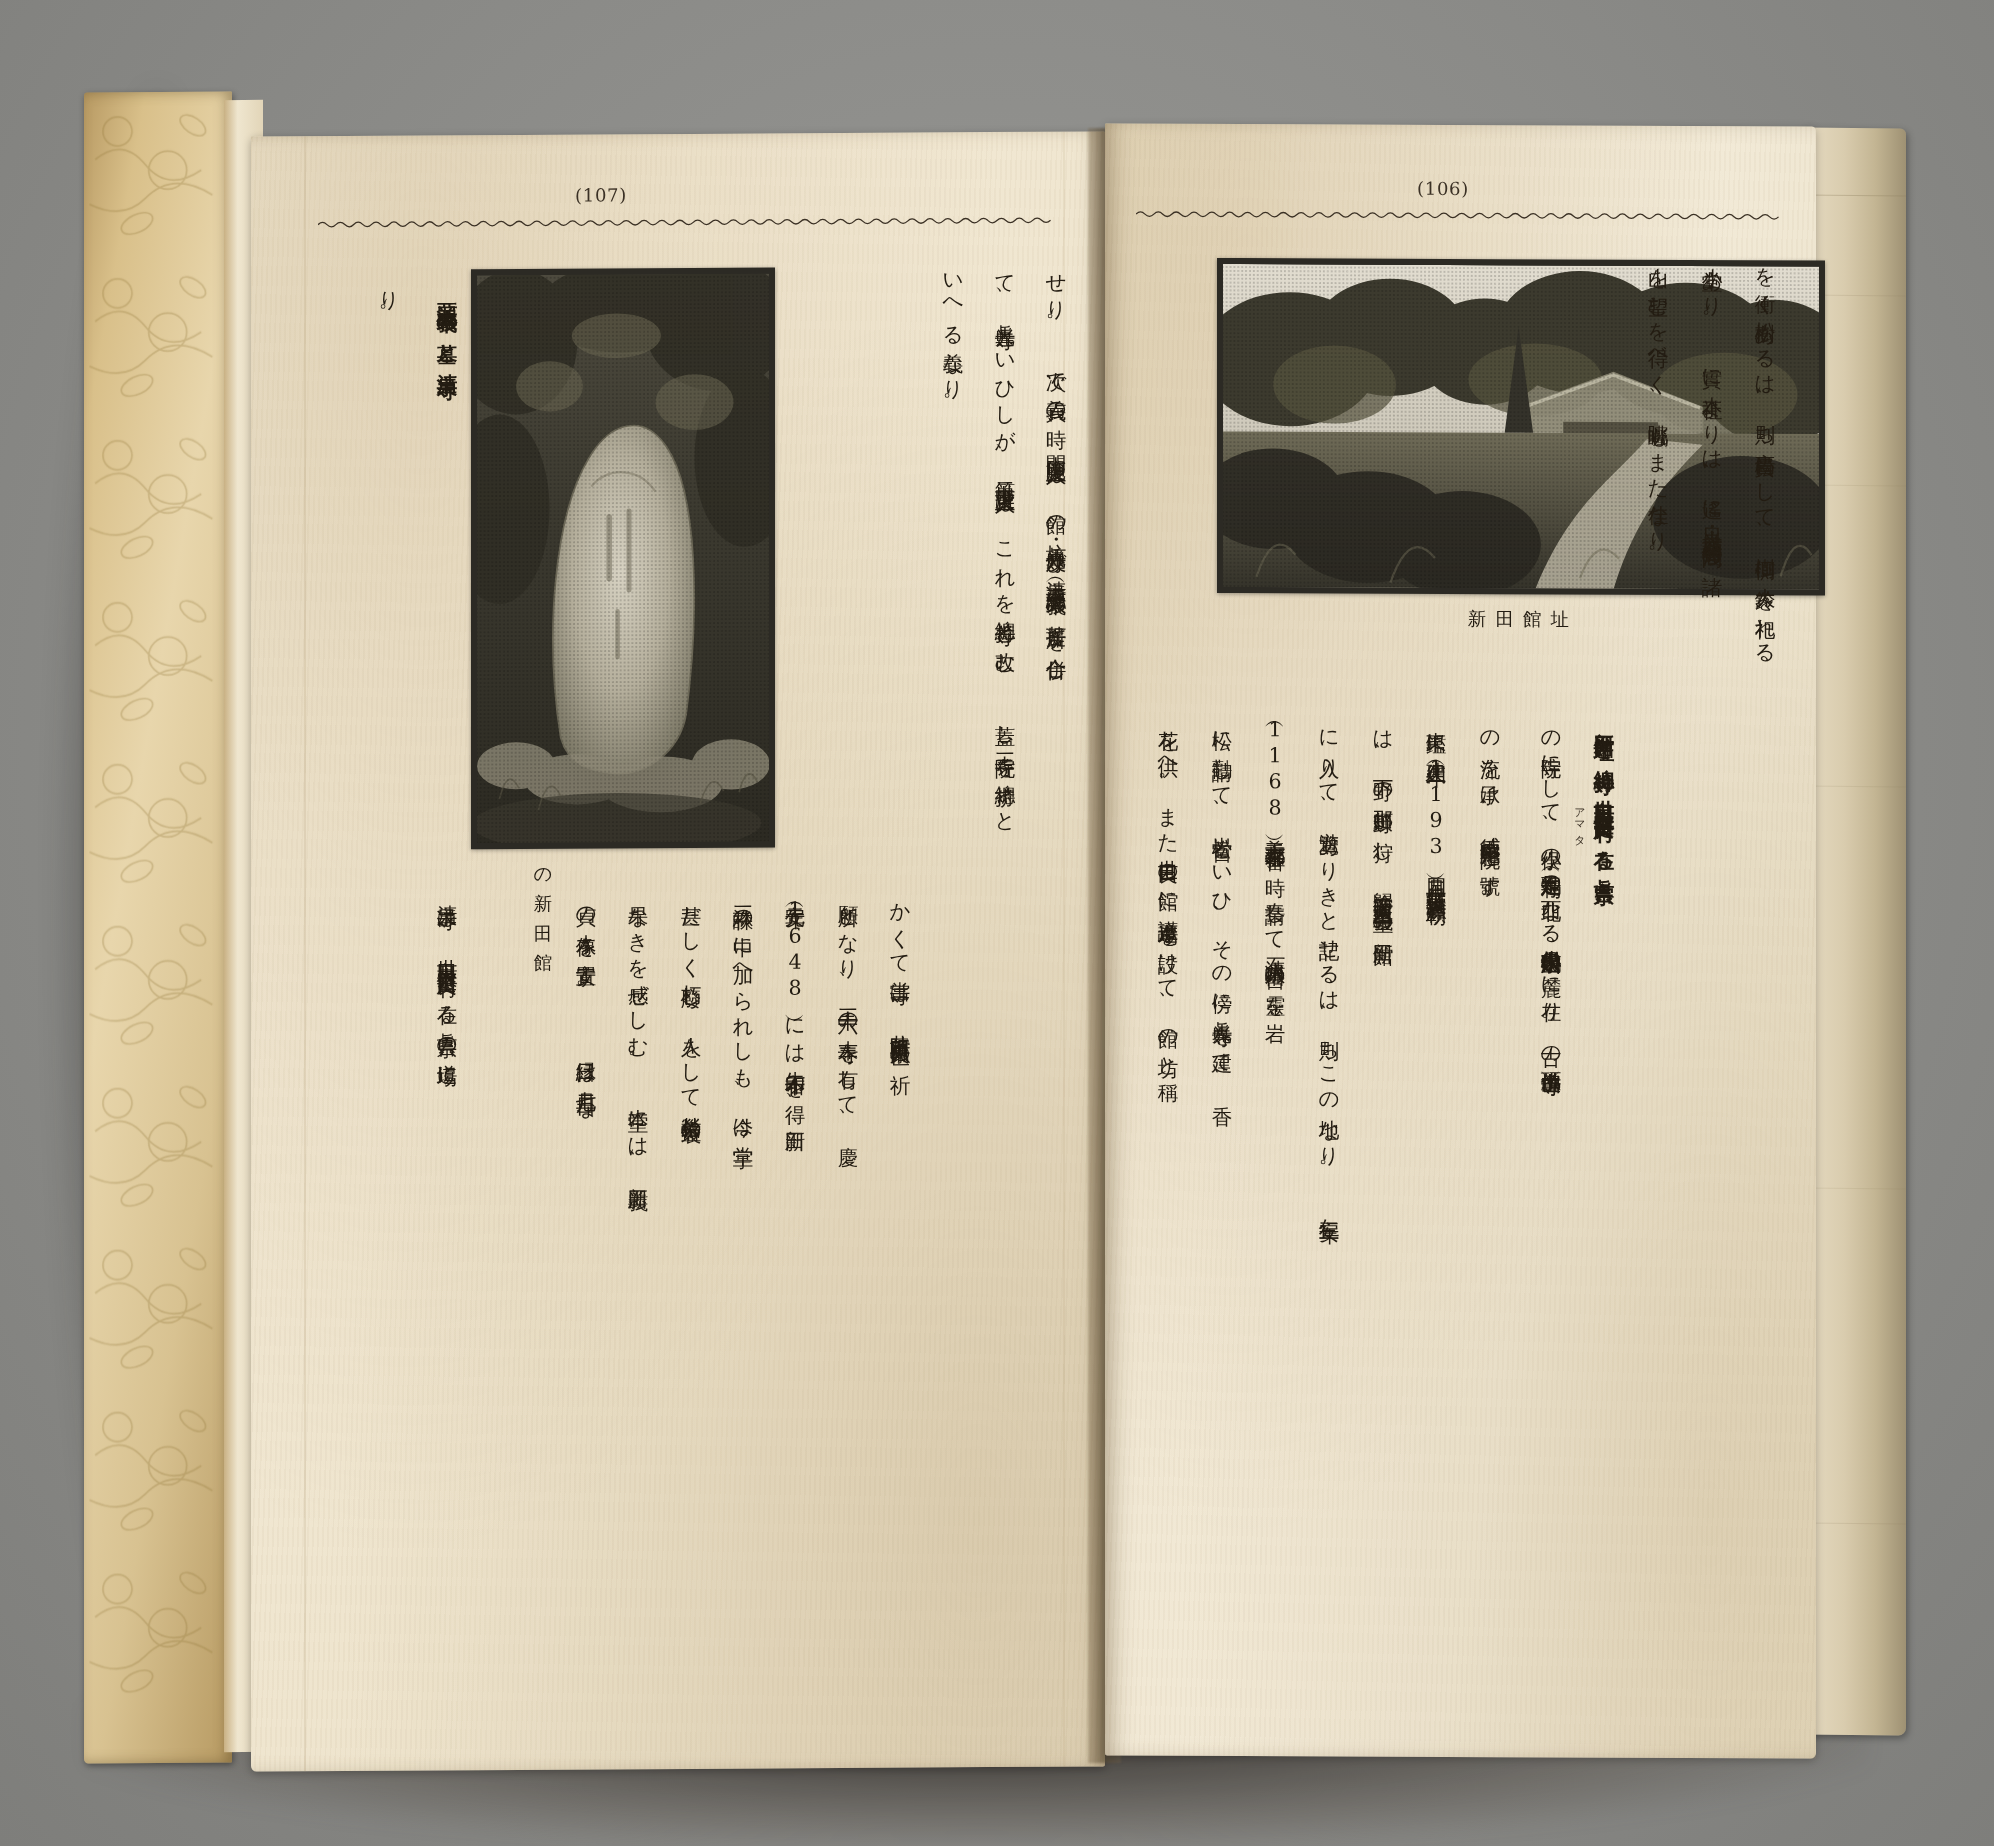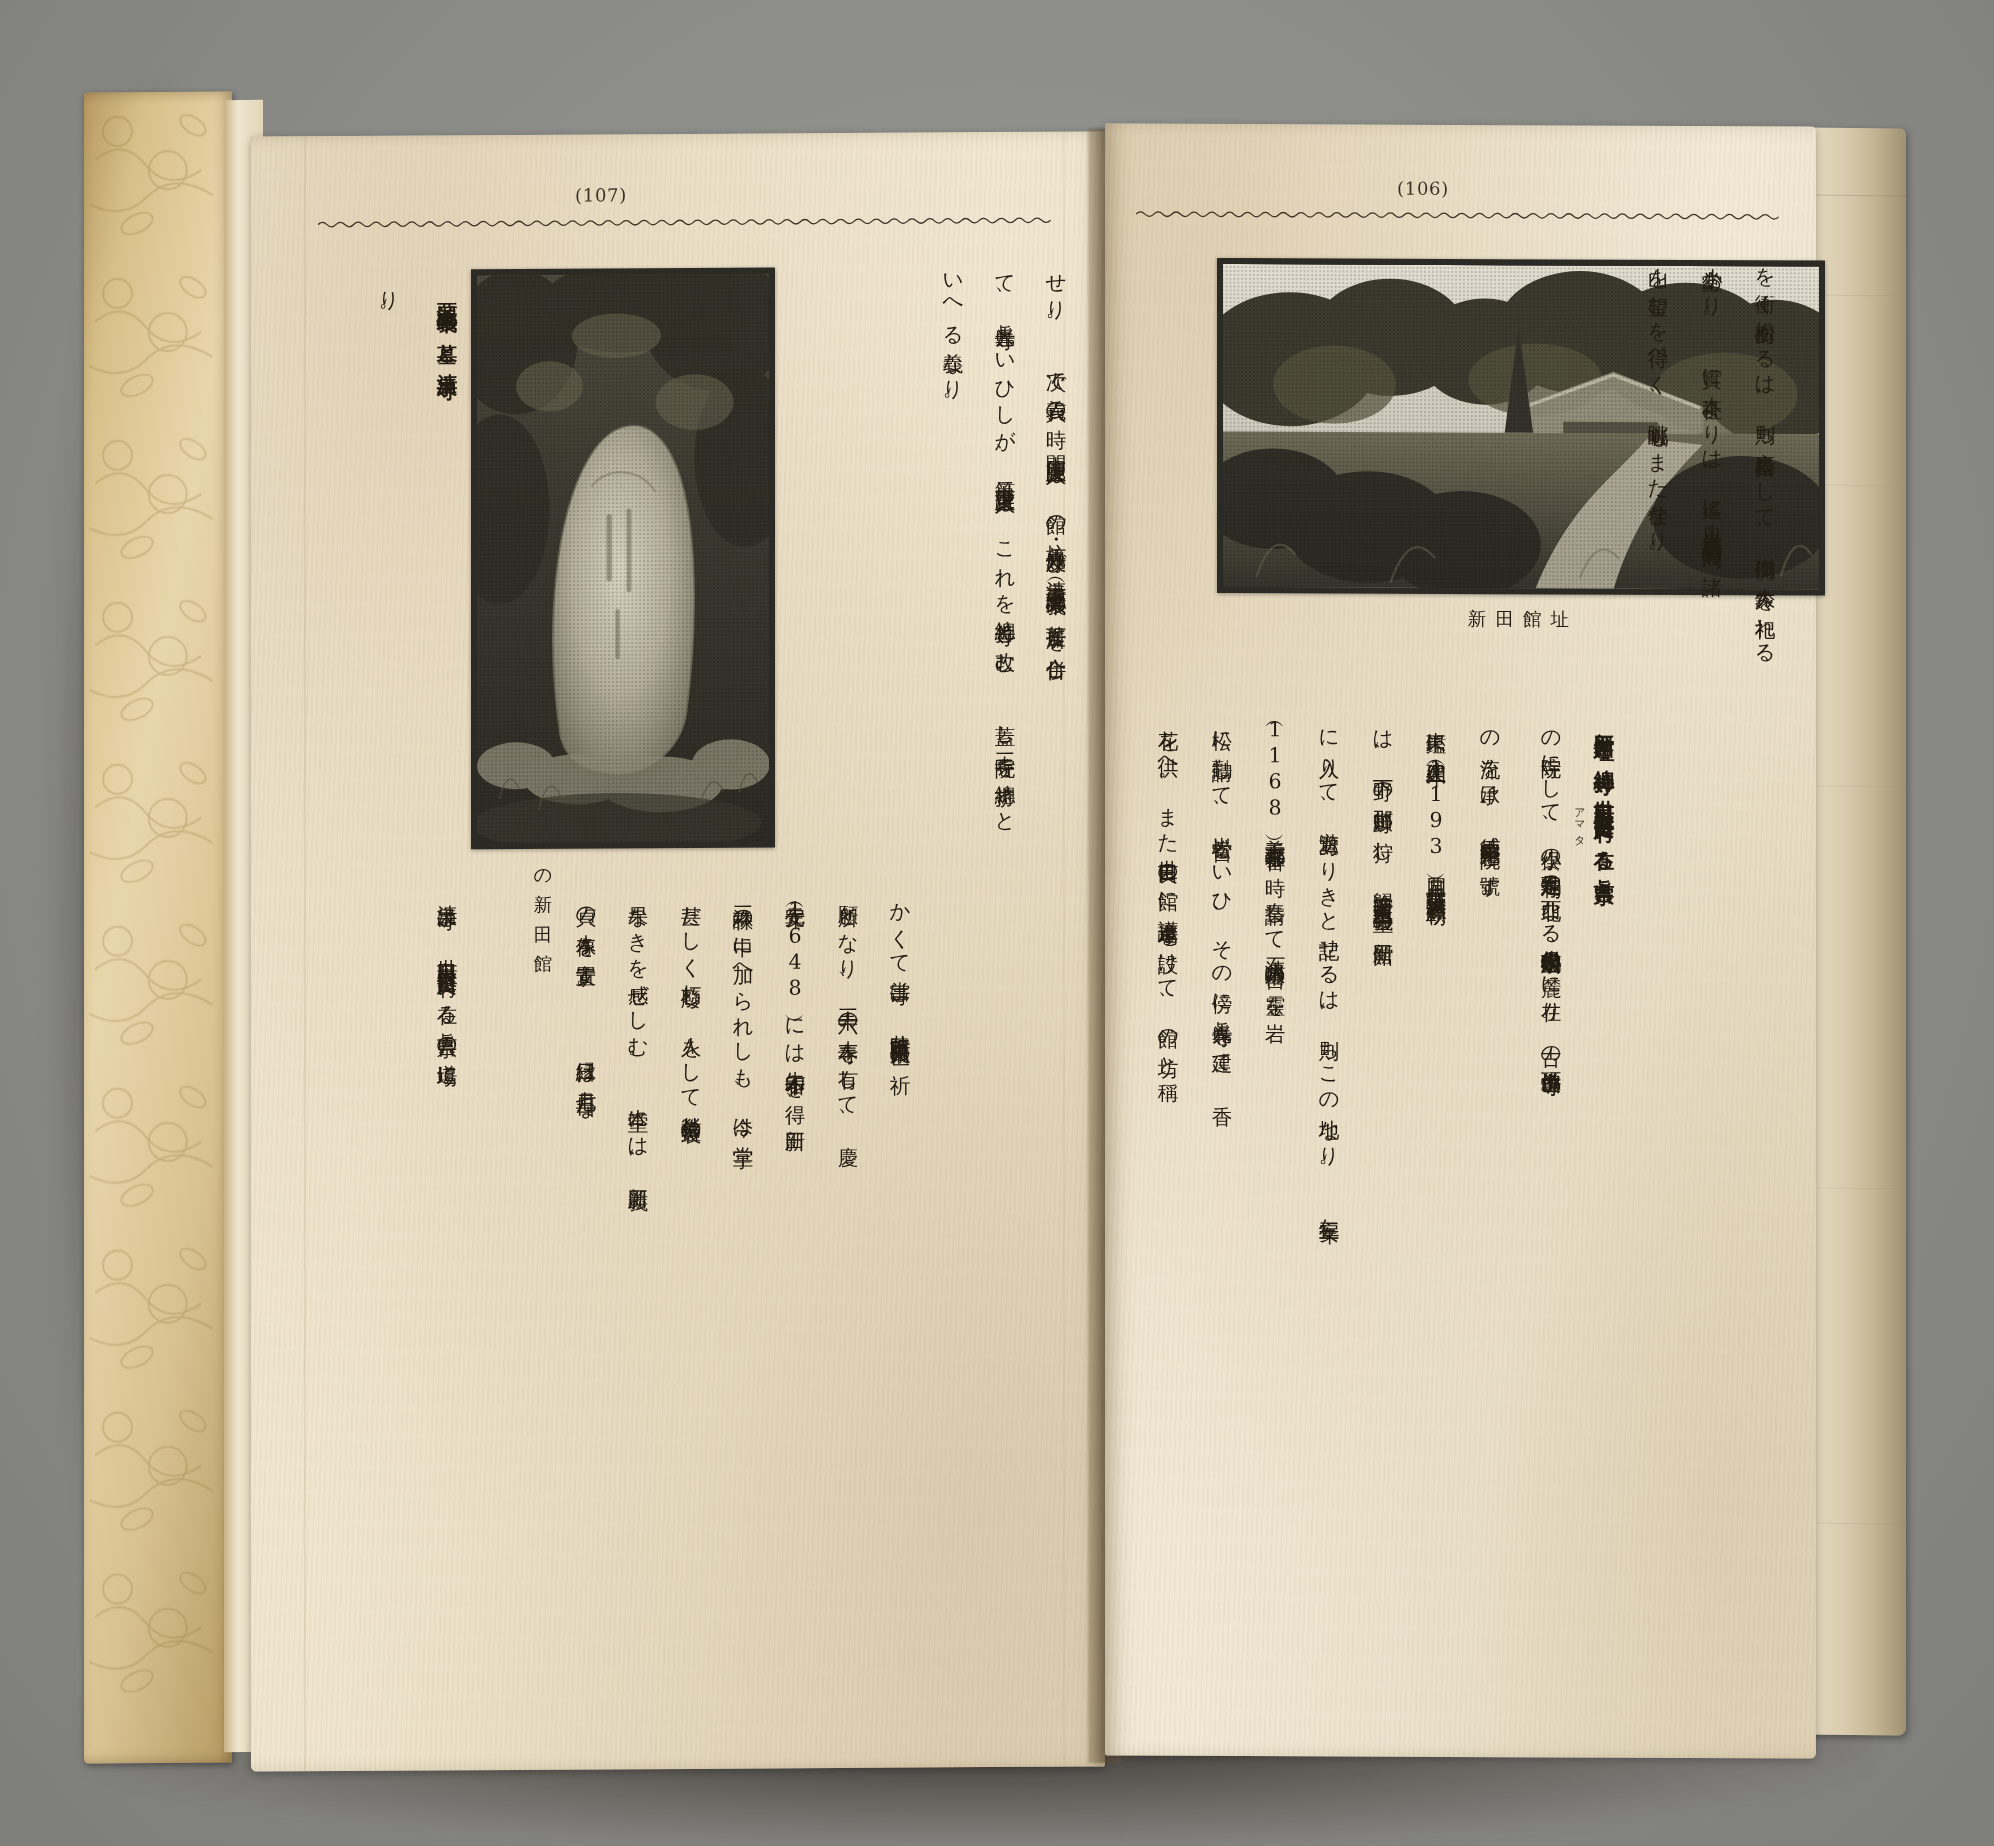--- a/index.html
+++ b/index.html
@@ -87,21 +87,21 @@
   }
   .rule svg{display:block;}
 
   
   .col{position:absolute;}
   .col.vtext{font-size:20.6px;}
   .bodytxt{font-size:20.6px;}
   .big{font-weight:bold;font-size:23.4px;letter-spacing:.12em;}
   .small{font-size:14px;letter-spacing:.02em;line-height:1.35;}
   .heading{font-weight:bold;font-size:27px;letter-spacing:.14em;}
-  .cap{font-size:18.4px;letter-spacing:.5em;}
+  .cap{font-size:18.4px;letter-spacing:.5em;font-family:Liberation Serif, serif;}
 
   
   .photo{position:absolute;background:#2c2a24;
     box-shadow:0 1.1px 4.5px rgba(0,0,0,.35);}
   .photo .inner{position:absolute;inset:5.6px;overflow:hidden;}
   .dither{position:absolute;inset:0;mix-blend-mode:multiply;opacity:.55;
     background-image:
       radial-gradient(rgba(255,255,255,.5) 0.6px, rgba(0,0,0,0) 0.9px),
       radial-gradient(rgba(0,0,0,.45) 0.6px, rgba(0,0,0,0) 0.9px);
     background-size:2.8px 2.8px, 3.9px 3.9px;
@@ -242,21 +242,21 @@
     <div class="col vtext heading" style="right:642px;top:151px;height:502px;">惡源太義平の墓と清泉寺</div>
     <div class="col vtext bodytxt" style="right:642px;top:753px;height:809px;">清泉寺は、世良田村大字世良田村に在る眞言宗の道場に</div>
     <div class="col vtext bodytxt" style="right:700px;top:140px;height:89px;">り。</div>
   </div>
 
   <div id="gutter"></div>
 
   <div id="page-right">
     <div class="page-grain"></div>
 
-    <div class="page-num" style="left:292px;top:53px;">(106)</div>
+    <div class="page-num" style="left:312px;top:53px;">(106)</div>
 
     <div class="rule" style="left:31px;top:86px;width:647px;">
       <svg width="647" height="9" viewBox="0 0 1160 16" preserveAspectRatio="none">
         <path d="M0 8 Q 8 0 16 8 T 32 8 T 48 8 T 64 8 T 80 8 T 96 8 T 112 8 T 128 8 T 144 8 T 160 8 T 176 8 T 192 8 T 208 8 T 224 8 T 240 8 T 256 8 T 272 8 T 288 8 T 304 8 T 320 8 T 336 8 T 352 8 T 368 8 T 384 8 T 400 8 T 416 8 T 432 8 T 448 8 T 464 8 T 480 8 T 496 8 T 512 8 T 528 8 T 544 8 T 560 8 T 576 8 T 592 8 T 608 8 T 624 8 T 640 8 T 656 8 T 672 8 T 688 8 T 704 8 T 720 8 T 736 8 T 752 8 T 768 8 T 784 8 T 800 8 T 816 8 T 832 8 T 848 8 T 864 8 T 880 8 T 896 8 T 912 8 T 928 8 T 944 8 T 960 8 T 976 8 T 992 8 T 1008 8 T 1024 8 T 1040 8 T 1056 8 T 1072 8 T 1088 8 T 1104 8 T 1120 8 T 1136 8 T 1152 8" fill="none" stroke="#3b3125" stroke-width="2.2"></path>
       </svg>
     </div>
 
     <div class="photo" style="left:112px;top:134px;width:608px;height:335px;">
       <div class="inner">
         <svg viewBox="0 0 1070 580" preserveAspectRatio="none" style="width:100%;height:100%;display:block">

